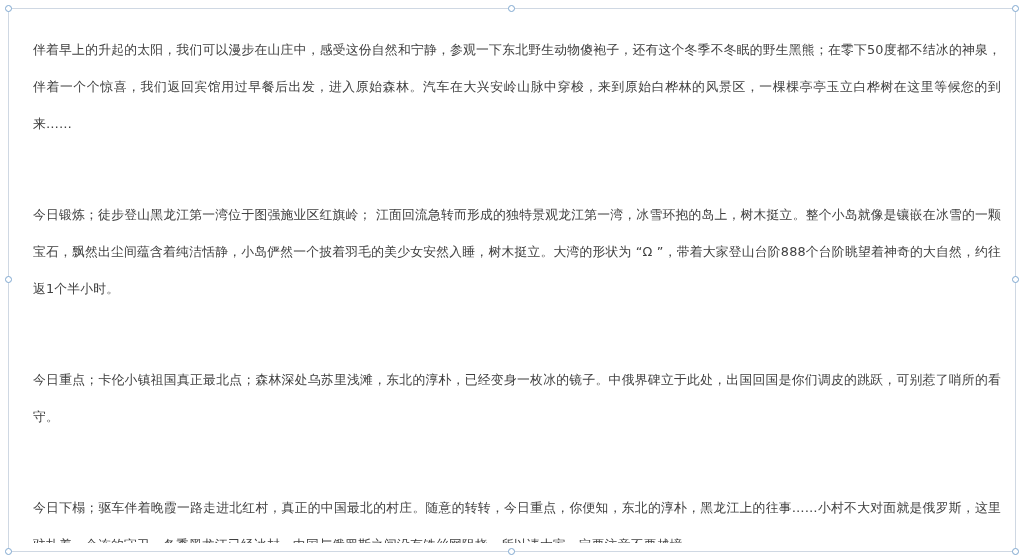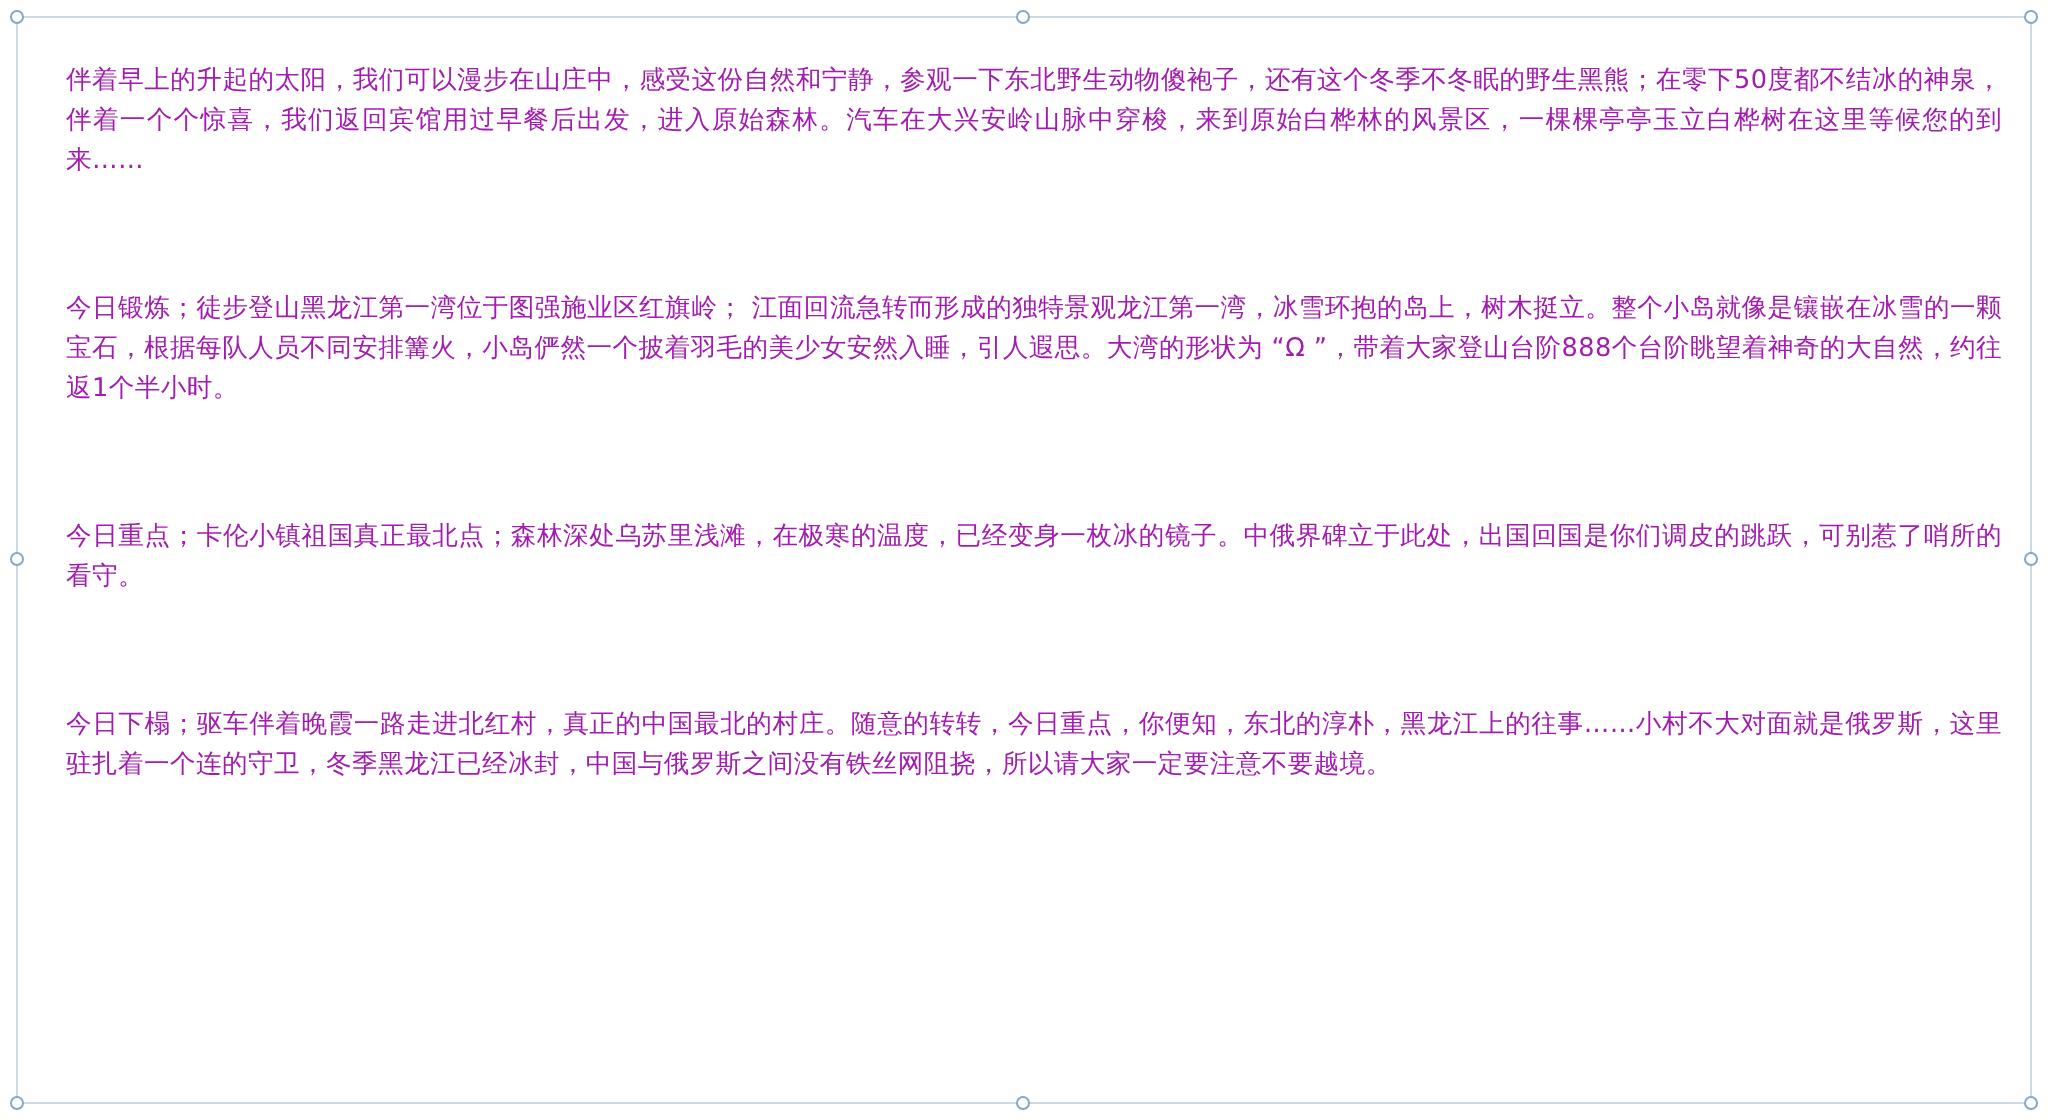--- a/index.html
+++ b/index.html
@@ -53,42 +53,42 @@
     position: absolute;
     left: 24px;
     top: 22px;
     width: 968px;
     height: 512px;
     overflow: hidden;
   }
   p.para {
     margin: 0 0 0 0;
     font-size: 12.8px;
-    line-height: 20px;
-    color: #a21caf;
+    line-height: 37px;
+    color: #404040;
     text-align: justify;
     text-justify: inter-ideograph;
     letter-spacing: 0.2px;
     font-family: "DejaVu Sans", "Liberation Sans", sans-serif;
   }
   .gap-lg { height: 54px; }
 </style>
 </head>
 <body>
 
 <div class="canvas">
 
   <div class="frame">
 
     <div class="doc">
       <p class="para">伴着早上的升起的太阳，我们可以漫步在山庄中，感受这份自然和宁静，参观一下东北野生动物傻袍子，还有这个冬季不冬眠的野生黑熊；在零下50度都不结冰的神泉，伴着一个个惊喜，我们返回宾馆用过早餐后出发，进入原始森林。汽车在大兴安岭山脉中穿梭，来到原始白桦林的风景区，一棵棵亭亭玉立白桦树在这里等候您的到来……</p>
       <div class="gap-lg"></div>
-      <p class="para">今日锻炼；徒步登山黑龙江第一湾位于图强施业区红旗岭；  江面回流急转而形成的独特景观龙江第一湾，冰雪环抱的岛上，树木挺立。整个小岛就像是镶嵌在冰雪的一颗宝石，根据每队人员不同安排篝火，小岛俨然一个披着羽毛的美少女安然入睡，引人遐思。大湾的形状为 “Ω ”，带着大家登山台阶888个台阶眺望着神奇的大自然，约往返1个半小时。</p>
+      <p class="para">今日锻炼；徒步登山黑龙江第一湾位于图强施业区红旗岭；  江面回流急转而形成的独特景观龙江第一湾，冰雪环抱的岛上，树木挺立。整个小岛就像是镶嵌在冰雪的一颗宝石，飘然出尘间蕴含着纯洁恬静，小岛俨然一个披着羽毛的美少女安然入睡，树木挺立。大湾的形状为 “Ω ”，带着大家登山台阶888个台阶眺望着神奇的大自然，约往返1个半小时。</p>
       <div class="gap-lg"></div>
-      <p class="para">今日重点；卡伦小镇祖国真正最北点；森林深处乌苏里浅滩，在极寒的温度，已经变身一枚冰的镜子。中俄界碑立于此处，出国回国是你们调皮的跳跃，可别惹了哨所的看守。</p>
+      <p class="para">今日重点；卡伦小镇祖国真正最北点；森林深处乌苏里浅滩，东北的淳朴，已经变身一枚冰的镜子。中俄界碑立于此处，出国回国是你们调皮的跳跃，可别惹了哨所的看守。</p>
       <div class="gap-lg"></div>
       <p class="para">今日下榻；驱车伴着晚霞一路走进北红村，真正的中国最北的村庄。随意的转转，今日重点，你便知，东北的淳朴，黑龙江上的往事……小村不大对面就是俄罗斯，这里驻扎着一个连的守卫，冬季黑龙江已经冰封，中国与俄罗斯之间没有铁丝网阻挠，所以请大家一定要注意不要越境。</p>
       <div class="gap-lg"></div>
 
     </div>
 
   </div>
 
   <div class="handle tl"></div>
   <div class="handle tm"></div>

